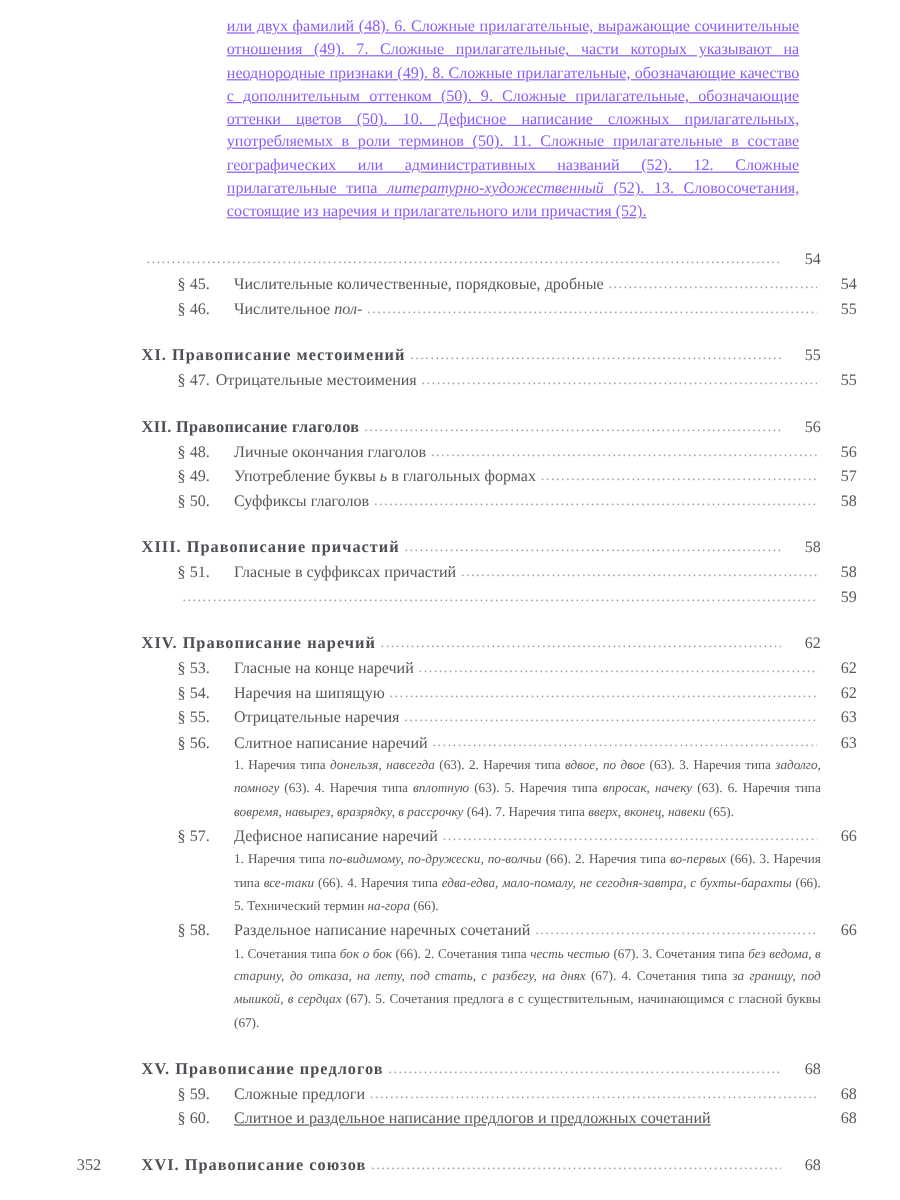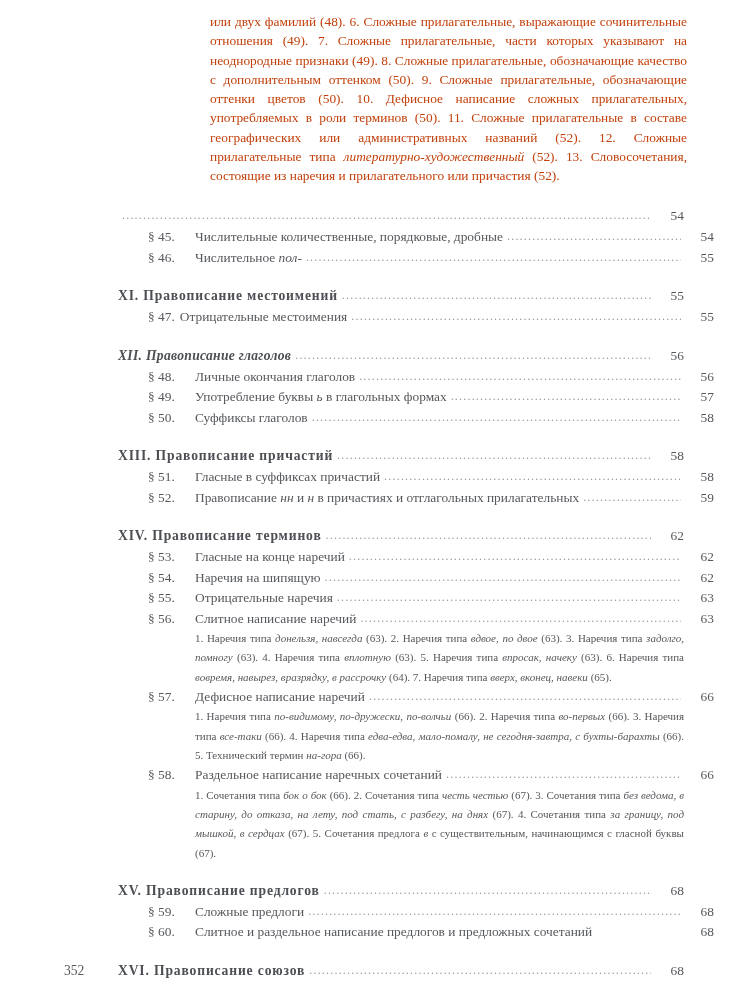--- a/index.html
+++ b/index.html
@@ -18,28 +18,29 @@
   .page {
     position: absolute;
     left: 0; top: 0;
     width: 750px;
     height: 1000px;
   }
 
   
   .intro {
     position: absolute;
-    left: 210px;
+    left: 189px;
     top: 12px;
     width: 477px;
     font-size: 13.4px;
     line-height: 19.3px;
     text-align: justify;
     text-justify: inter-word;
-    color: #c2410c;
+    color: #8b5cf6;
+    text-decoration: underline;
   }
   .intro i { font-style: italic; }
 
   
   .toc {
     position: absolute;
     left: 118px;
     top: 205px;
     width: 566px;
     font-size: 13.4px;
@@ -77,32 +78,32 @@
   }
 
   
   .chapter .lbl {
     font-weight: bold;
     letter-spacing: 0.85px;
     font-size: 13.6px;
     color: #4c4f53;
   }
   .chapter { line-height: 22px; }
-  .chapter.tight .lbl { letter-spacing: 0.3px; font-style: italic; }
+  .chapter.tight .lbl { letter-spacing: 0.3px; }
 
   
   .para { padding-left: 30px; align-items: center; }
   .para .num {
     display: inline-block;
     width: 47px;
     white-space: nowrap;
   }
   .para.nogaps .num { width: auto; margin-right: 5px; }
   .para .ttl i { font-style: italic; }
-  .row.noleader .lbl { flex: 1 1 auto; white-space: normal; }
+  .row.noleader .lbl { flex: 1 1 auto; white-space: normal; text-decoration: underline; }
   .row.noleader .pg { padding-left: 8px; }
 
   
   .note {
     margin-left: 77px;
     width: 489px;
     font-size: 11px;
     line-height: 19.3px;
     text-align: justify;
     text-justify: inter-word;
@@ -185,29 +186,28 @@
           <span class="lbl">XIII. Правописание причастий</span>
           <span class="leader">............................................................................................................................................................</span>
           <span class="pg">58</span>
         </div>
         <div class="row para">
           <span class="lbl"><span class="num">§ 51.</span><span class="ttl">Гласные в суффиксах причастий</span></span>
           <span class="leader">............................................................................................................................................................</span>
           <span class="pg">58</span>
         </div>
         <div class="row para">
-          <span class="lbl"><span class="num">§ 52.</span><span class="ttl"><span>Правописание </span><i>нн</i><span> и </span><i>н</i><span> в причастиях и отглагольных прилагательных</span></span></span>
           <span class="leader">............................................................................................................................................................</span>
           <span class="pg">59</span>
         </div>
       </div>
       <div class="gap-lg"></div>
       <div class="grp">
         <div class="row chapter">
-          <span class="lbl">XIV. Правописание терминов</span>
+          <span class="lbl">XIV. Правописание наречий</span>
           <span class="leader">............................................................................................................................................................</span>
           <span class="pg">62</span>
         </div>
         <div class="row para">
           <span class="lbl"><span class="num">§ 53.</span><span class="ttl">Гласные на конце наречий</span></span>
           <span class="leader">............................................................................................................................................................</span>
           <span class="pg">62</span>
         </div>
         <div class="row para">
           <span class="lbl"><span class="num">§ 54.</span><span class="ttl">Наречия на шипящую</span></span>

